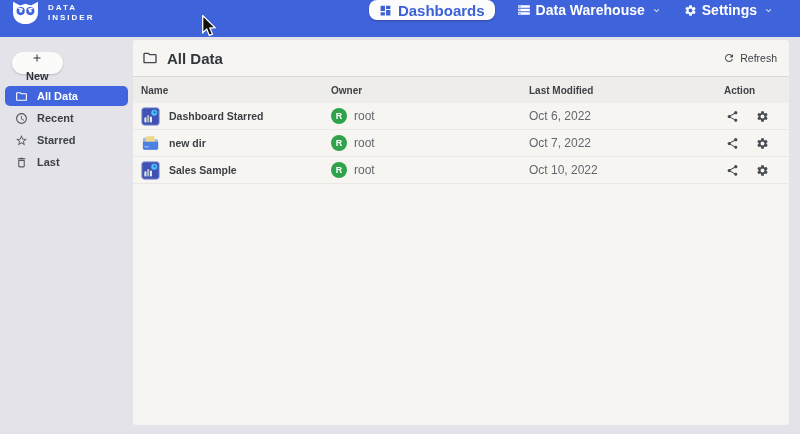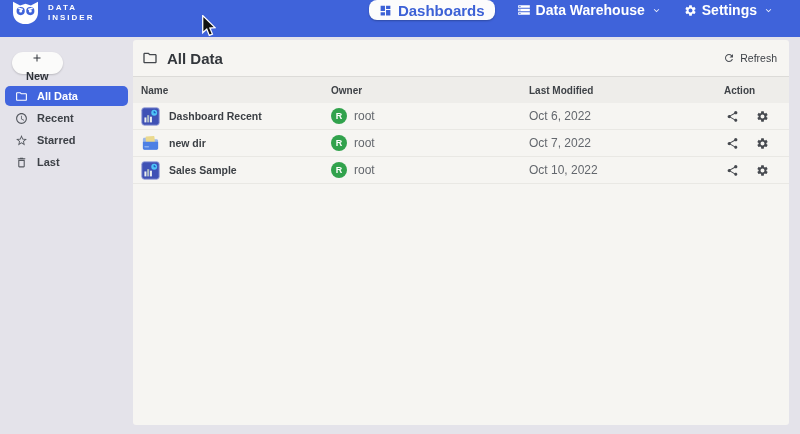--- a/index.html
+++ b/index.html
@@ -249,21 +249,21 @@
         <svg width="19" height="19" viewBox="0 0 20 20">
           <rect x="0.8" y="0.8" width="18.4" height="18.4" rx="2.6" fill="#3f51b5" stroke="#9fa8da" stroke-width="1"></rect>
           <rect x="3.6" y="11" width="2.1" height="5.2" fill="#eceff1"></rect>
           <rect x="6.5" y="8.6" width="2.1" height="7.6" fill="#b0bec5"></rect>
           <rect x="9.4" y="10.2" width="2.1" height="6" fill="#eceff1"></rect>
           <circle cx="13.9" cy="6" r="3.1" fill="#4fc3f7"></circle>
           <path d="M13.9 4.2 v1.9 h1.7" stroke="#1a57c2" stroke-width="1.1" fill="none"></path>
         </svg>
       </span>
 
-      <span class="row-name">Dashboard Recent</span>
+      <span class="row-name">Dashboard Starred</span>
     </div>
     <div class="owner-cell">
       <span class="avatar">R</span>
       <span class="owner-name">root</span>
     </div>
     <span class="date-cell">Oct 6, 2022</span>
     <div class="action-cell">
       <button class="icon-btn">
         <svg width="13" height="13" viewBox="0 0 24 24" fill="currentColor">
             <path d="M18 16.08c-.76 0-1.44.3-1.96.77L8.91 12.7c.05-.23.09-.46.09-.7s-.04-.47-.09-.7l7.05-4.11c.54.5 1.25.81 2.04.81 1.66 0 3-1.34 3-3s-1.34-3-3-3-3 1.34-3 3c0 .24.04.47.09.7L8.04 9.81C7.5 9.31 6.79 9 6 9c-1.66 0-3 1.34-3 3s1.34 3 3 3c.79 0 1.5-.31 2.04-.81l7.12 4.16c-.05.21-.08.43-.08.65 0 1.61 1.31 2.92 2.92 2.92 1.61 0 2.92-1.31 2.92-2.92s-1.31-2.92-2.92-2.92z"></path>

